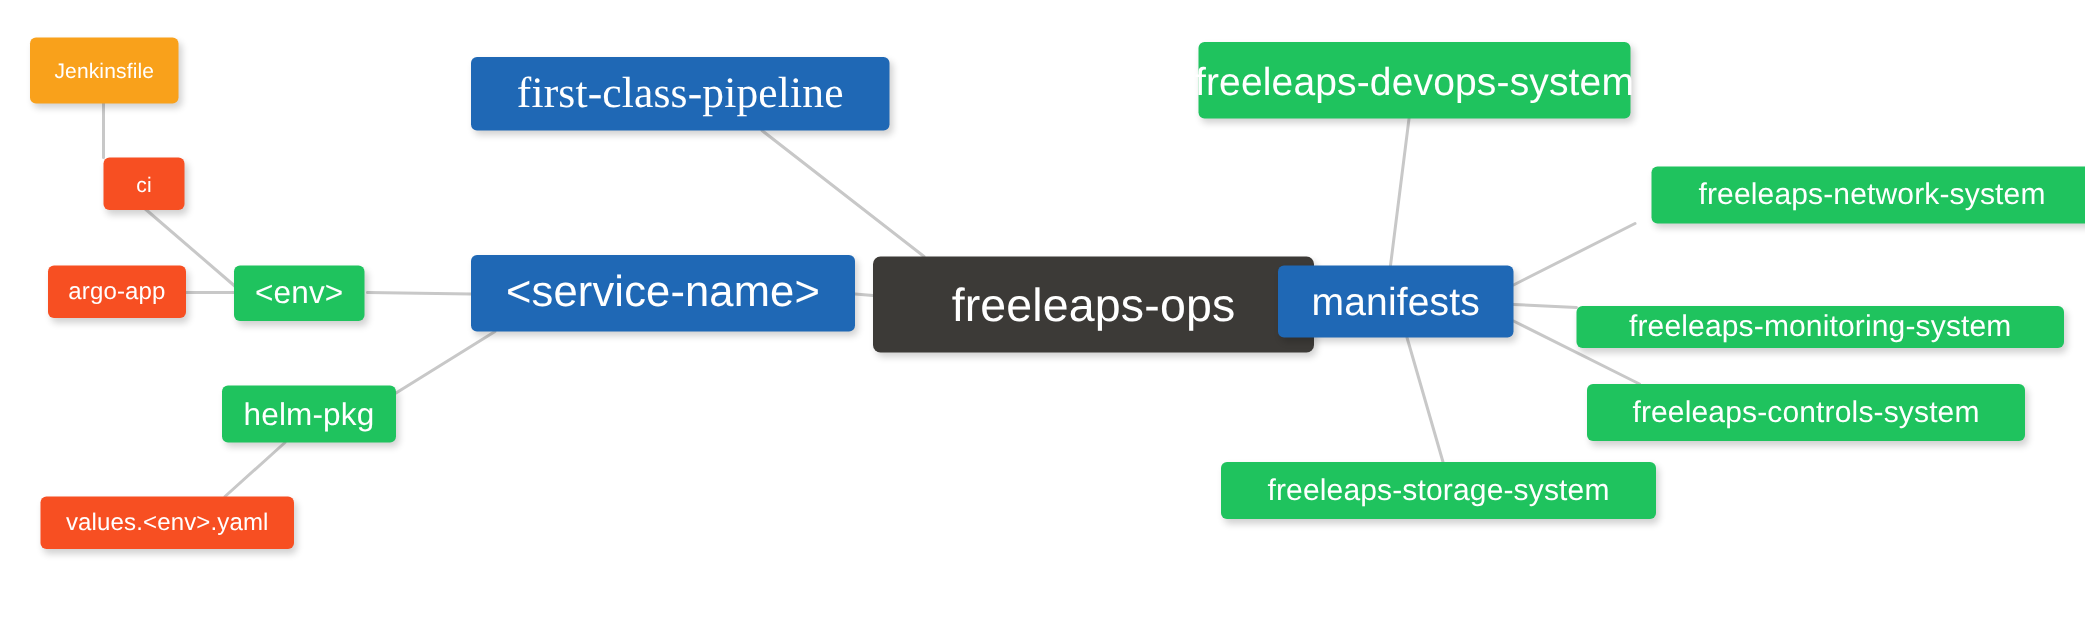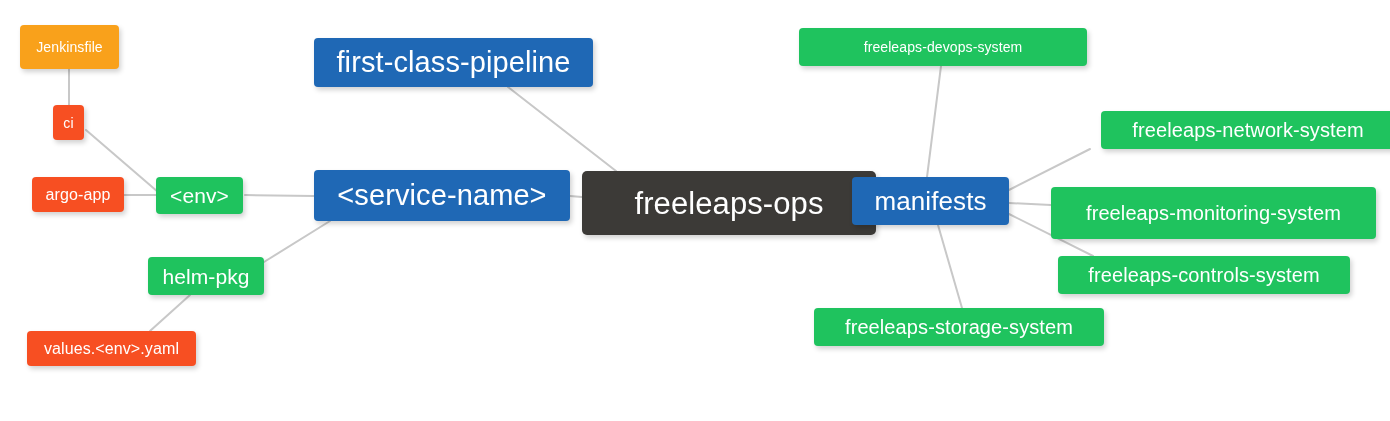--- a/index.html
+++ b/index.html
@@ -65,54 +65,54 @@
       <line x1="927" y1="177" x2="941" y2="66" stroke="#c8c8c8" stroke-width="2" stroke-linecap="round"></line>
       <line x1="1009" y1="190" x2="1090" y2="149" stroke="#c8c8c8" stroke-width="2" stroke-linecap="round"></line>
       <line x1="1009" y1="203" x2="1051" y2="205" stroke="#c8c8c8" stroke-width="2" stroke-linecap="round"></line>
       <line x1="1009" y1="214" x2="1093" y2="256" stroke="#c8c8c8" stroke-width="2" stroke-linecap="round"></line>
       <line x1="938" y1="225" x2="962" y2="308" stroke="#c8c8c8" stroke-width="2" stroke-linecap="round"></line>
     </svg>
   <div id="node-layer">
       <div class="node n-orange" style="left: 20px; top: 25px; width: 99px; height: 44px; font-size: 14px;">
         <span>Jenkinsfile</span>
       </div>
-      <div class="node n-red" style="left: 53px; top: 105px; width: 31px; height: 35px; font-size: 14px;">
+      <div class="node n-red" style="left: 69px; top: 105px; width: 54px; height: 35px; font-size: 14px;">
         <span>ci</span>
       </div>
       <div class="node n-red" style="left: 32px; top: 177px; width: 92px; height: 35px; font-size: 16px;">
         <span>argo-app</span>
       </div>
       <div class="node n-green" style="left: 156px; top: 177px; width: 87px; height: 37px; font-size: 21px;">
         <span>&lt;env&gt;</span>
       </div>
       <div class="node n-green" style="left: 148px; top: 257px; width: 116px; height: 38px; font-size: 21px;">
         <span>helm-pkg</span>
       </div>
       <div class="node n-red" style="left: 10px; top: 331px; width: 169px; height: 35px; font-size: 16px; margin-left: 17px;">
         <span>values.&lt;env&gt;.yaml</span>
       </div>
-      <div class="node n-blue" style="left: 314px; top: 38px; width: 279px; height: 49px; font-size: 29px;">
+      <div class="node n-blue" style="left: 314px; top: 38px; width: 279px; height: 49px; font-size: 29px; font-family: Liberation Serif, serif;">
         <span>first-class-pipeline</span>
       </div>
       <div class="node n-blue" style="left: 314px; top: 170px; width: 256px; height: 51px; font-size: 29px;">
         <span>&lt;service-name&gt;</span>
       </div>
       <div class="node n-root" style="left: 582px; top: 171px; width: 294px; height: 64px; font-size: 31px;">
         <span>freeleaps-ops</span>
       </div>
       <div class="node n-blue" style="left: 852px; top: 177px; width: 157px; height: 48px; font-size: 26px;">
         <span>manifests</span>
       </div>
-      <div class="node n-green" style="left: 799px; top: 28px; width: 288px; height: 38px; font-size: 14px; text-align: right;">
+      <div class="node n-green" style="left: 799px; top: 28px; width: 288px; height: 51px; font-size: 26px; text-align: right;">
         <span>freeleaps-devops-system</span>
       </div>
       <div class="node n-green" style="left: 1054px; top: 111px; width: 294px; height: 38px; font-size: 20px; margin-left: 47px;">
         <span>freeleaps-network-system</span>
       </div>
-      <div class="node n-green" style="left: 1051px; top: 187px; width: 325px; height: 52px; font-size: 20px;">
+      <div class="node n-green" style="left: 1051px; top: 204px; width: 325px; height: 28px; font-size: 20px;">
         <span>freeleaps-monitoring-system</span>
       </div>
       <div class="node n-green" style="left: 1058px; top: 256px; width: 292px; height: 38px; font-size: 20px;">
         <span>freeleaps-controls-system</span>
       </div>
       <div class="node n-green" style="left: 814px; top: 308px; width: 290px; height: 38px; font-size: 20px;">
         <span>freeleaps-storage-system</span>
       </div>
     </div>
 </div>

